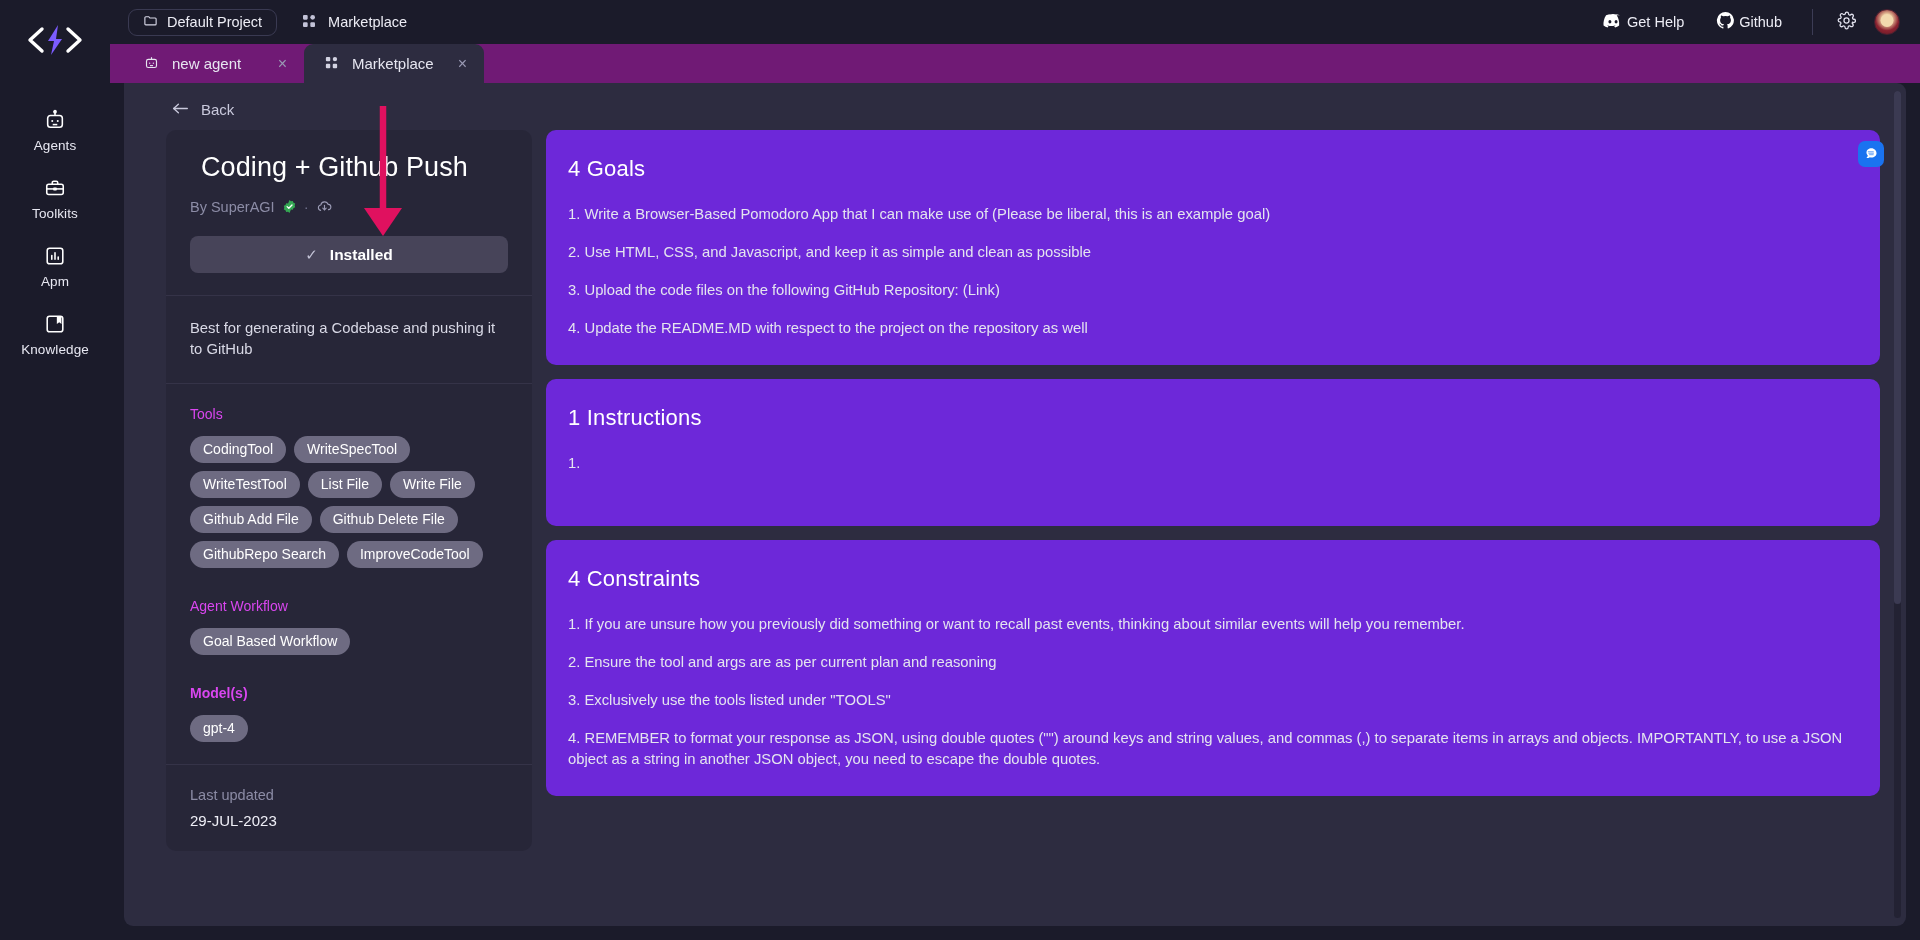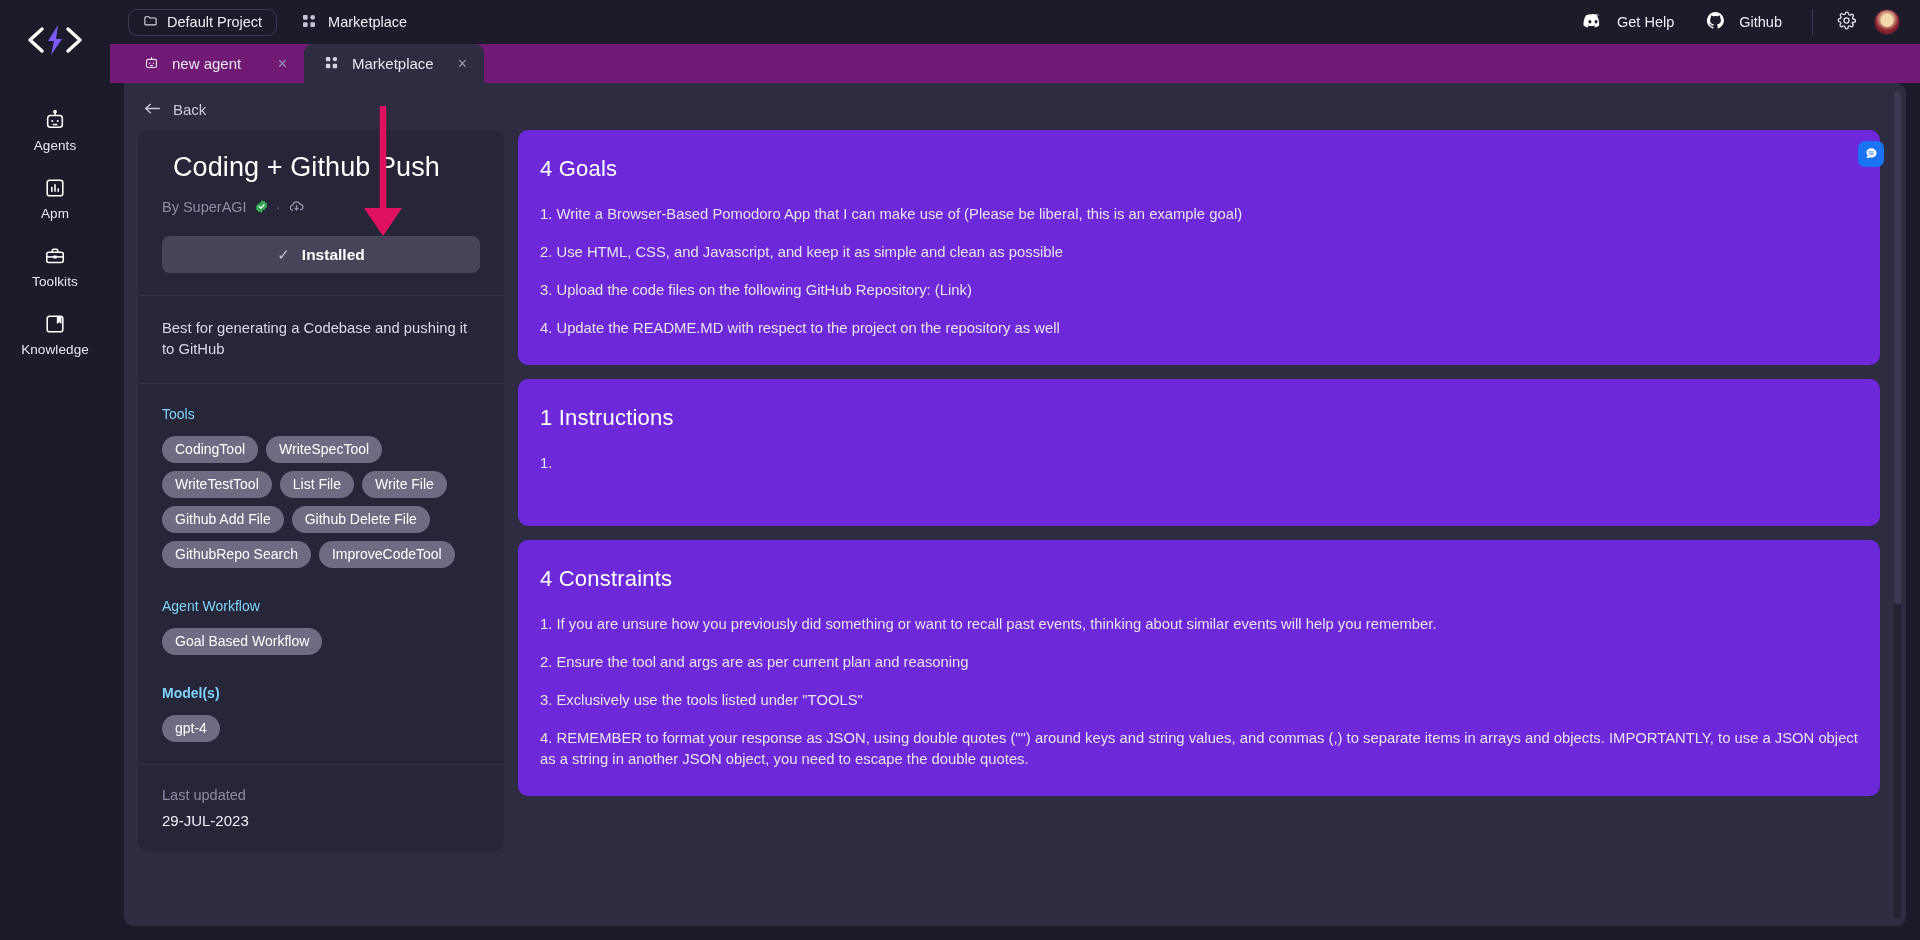--- a/index.html
+++ b/index.html
@@ -49,21 +49,21 @@
     height: 27px; padding: 0 14px;
     font-size: 14.5px; color: #EDEDF5; cursor: pointer;
   }
   .topbar-link {
     display: flex; align-items: center; gap: 11px;
     margin-left: 24px; font-size: 14.5px; color: #EDEDF5; cursor: pointer;
   }
   .topbar-spacer { flex: 1; }
   .tb-right { display: flex; align-items: center; gap: 0; }
   .tb-btn {
-    display: flex; align-items: center; gap: 14px;
+    display: flex; align-items: center; gap: 4px;
     font-size: 14.5px; color: #EDEDF5; cursor: pointer;
     padding: 0 16px;
     text-align: right;
   }
   .tb-sep { width: 1px; height: 26px; background: #3C3C55; margin: 0 14px; }
   .tb-gear { padding: 0 10px; cursor: pointer; display: flex; align-items: center; }
   .avatar {
     width: 26px; height: 26px; border-radius: 50%;
     background: radial-gradient(circle at 50% 38%, #E8C39A 0 28%, #8B2230 60%, #5E1622 100%);
     margin-left: 8px; cursor: pointer;
@@ -96,20 +96,21 @@
   .tab .tab-close { color: #9A9AB4; font-size: 16px; line-height: 1; }
 
   
   .panel {
     flex: 1; margin: 0 14px 14px 14px;
     background: #2D2C40;
     border-radius: 9px 9px 9px 9px;
     display: flex; flex-direction: column;
     min-height: 0; position: relative;
     border-top-left-radius: 0;
+    padding-left: 28px;
   }
   .backrow {
     display: flex; align-items: center; gap: 12px;
     padding: 18px 0 12px 20px;
     font-size: 15px; color: #C9C9DC; cursor: pointer;
   }
   .body {
     flex: 1; display: flex; gap: 14px;
     padding: 0 14px 0 14px; min-height: 0;
   }
@@ -139,21 +140,21 @@
   .install-btn {
     height: 37px; width: 100%;
     background: #474459; border-radius: 8px;
     display: flex; align-items: center; justify-content: center; gap: 12px;
     color: #FFFFFF; font-size: 15.5px; font-weight: 700;
     cursor: pointer;
   }
   .install-btn .chk { color: #C3C3D6; font-size: 15px; font-weight: 400; }
   .lc-desc { font-size: 14.8px; color: #D9D9E6; line-height: 1.45; }
   .lc-label {
-    font-size: 14px; color: #7dd3fc; margin-bottom: 14px;
+    font-size: 14px; color: #d946ef; margin-bottom: 14px;
   }
   .chips { display: flex; flex-wrap: wrap; gap: 8px; }
   .chip {
     background: #6E6B82; color: #FFFFFF;
     border-radius: 14px; padding: 5px 13px 6px;
     font-size: 14px; line-height: 1.15; white-space: nowrap;
     cursor: pointer;
   }
   .lc-updlabel { font-size: 14.5px; color: #8C8CA6; margin-bottom: 9px; }
   .lc-upddate { font-size: 15px; color: #EFEFF7; }
@@ -230,39 +231,39 @@
           <circle cx="15" cy="13" r="1.1" fill="#FFFFFF" stroke="none"></circle>
           <path d="M9.5 17 H14.5"></path>
         </svg>
       </span>
       <span class="ri-label">Agents</span>
     </div>
 
     <div class="rail-item">
       <span class="ri-icon">
         <svg width="22" height="22" viewBox="0 0 24 24" fill="none" stroke="#FFFFFF" stroke-width="1.7">
+          <rect x="3" y="8" width="18" height="11" rx="2.2"></rect>
+          <path d="M9 8 V6.2 A1.6 1.6 0 0 1 10.6 4.6 H13.4 A1.6 1.6 0 0 1 15 6.2 V8"></path>
+          <path d="M3 13 H21"></path>
+          <rect x="10" y="11.4" width="4" height="3.2" rx="0.8" fill="#FFFFFF" stroke="none"></rect>
+        </svg>
+      </span>
+      <span class="ri-label">Toolkits</span>
+    </div>
+
+    <div class="rail-item">
+      <span class="ri-icon">
+        <svg width="22" height="22" viewBox="0 0 24 24" fill="none" stroke="#FFFFFF" stroke-width="1.7">
           <rect x="3.5" y="3.5" width="17" height="17" rx="2.6"></rect>
           <path d="M8.5 15.5 V11.5" stroke-linecap="round"></path>
           <path d="M12 15.5 V8.5" stroke-linecap="round"></path>
           <path d="M15.5 15.5 V13" stroke-linecap="round"></path>
         </svg>
       </span>
       <span class="ri-label">Apm</span>
-    </div>
-
-    <div class="rail-item">
-      <span class="ri-icon">
-        <svg width="22" height="22" viewBox="0 0 24 24" fill="none" stroke="#FFFFFF" stroke-width="1.7">
-          <rect x="3" y="8" width="18" height="11" rx="2.2"></rect>
-          <path d="M9 8 V6.2 A1.6 1.6 0 0 1 10.6 4.6 H13.4 A1.6 1.6 0 0 1 15 6.2 V8"></path>
-          <path d="M3 13 H21"></path>
-          <rect x="10" y="11.4" width="4" height="3.2" rx="0.8" fill="#FFFFFF" stroke="none"></rect>
-        </svg>
-      </span>
-      <span class="ri-label">Toolkits</span>
     </div>
 
     <div class="rail-item">
       <span class="ri-icon">
         <svg width="22" height="22" viewBox="0 0 24 24" fill="none" stroke="#FFFFFF" stroke-width="1.7">
           <rect x="3.5" y="3.5" width="17" height="17" rx="2.6"></rect>
           <path d="M14 3.8 V12 L16.6 10 L19 12 V3.8" fill="#FFFFFF" stroke="none"></path>
         </svg>
       </span>
       <span class="ri-label">Knowledge</span>

